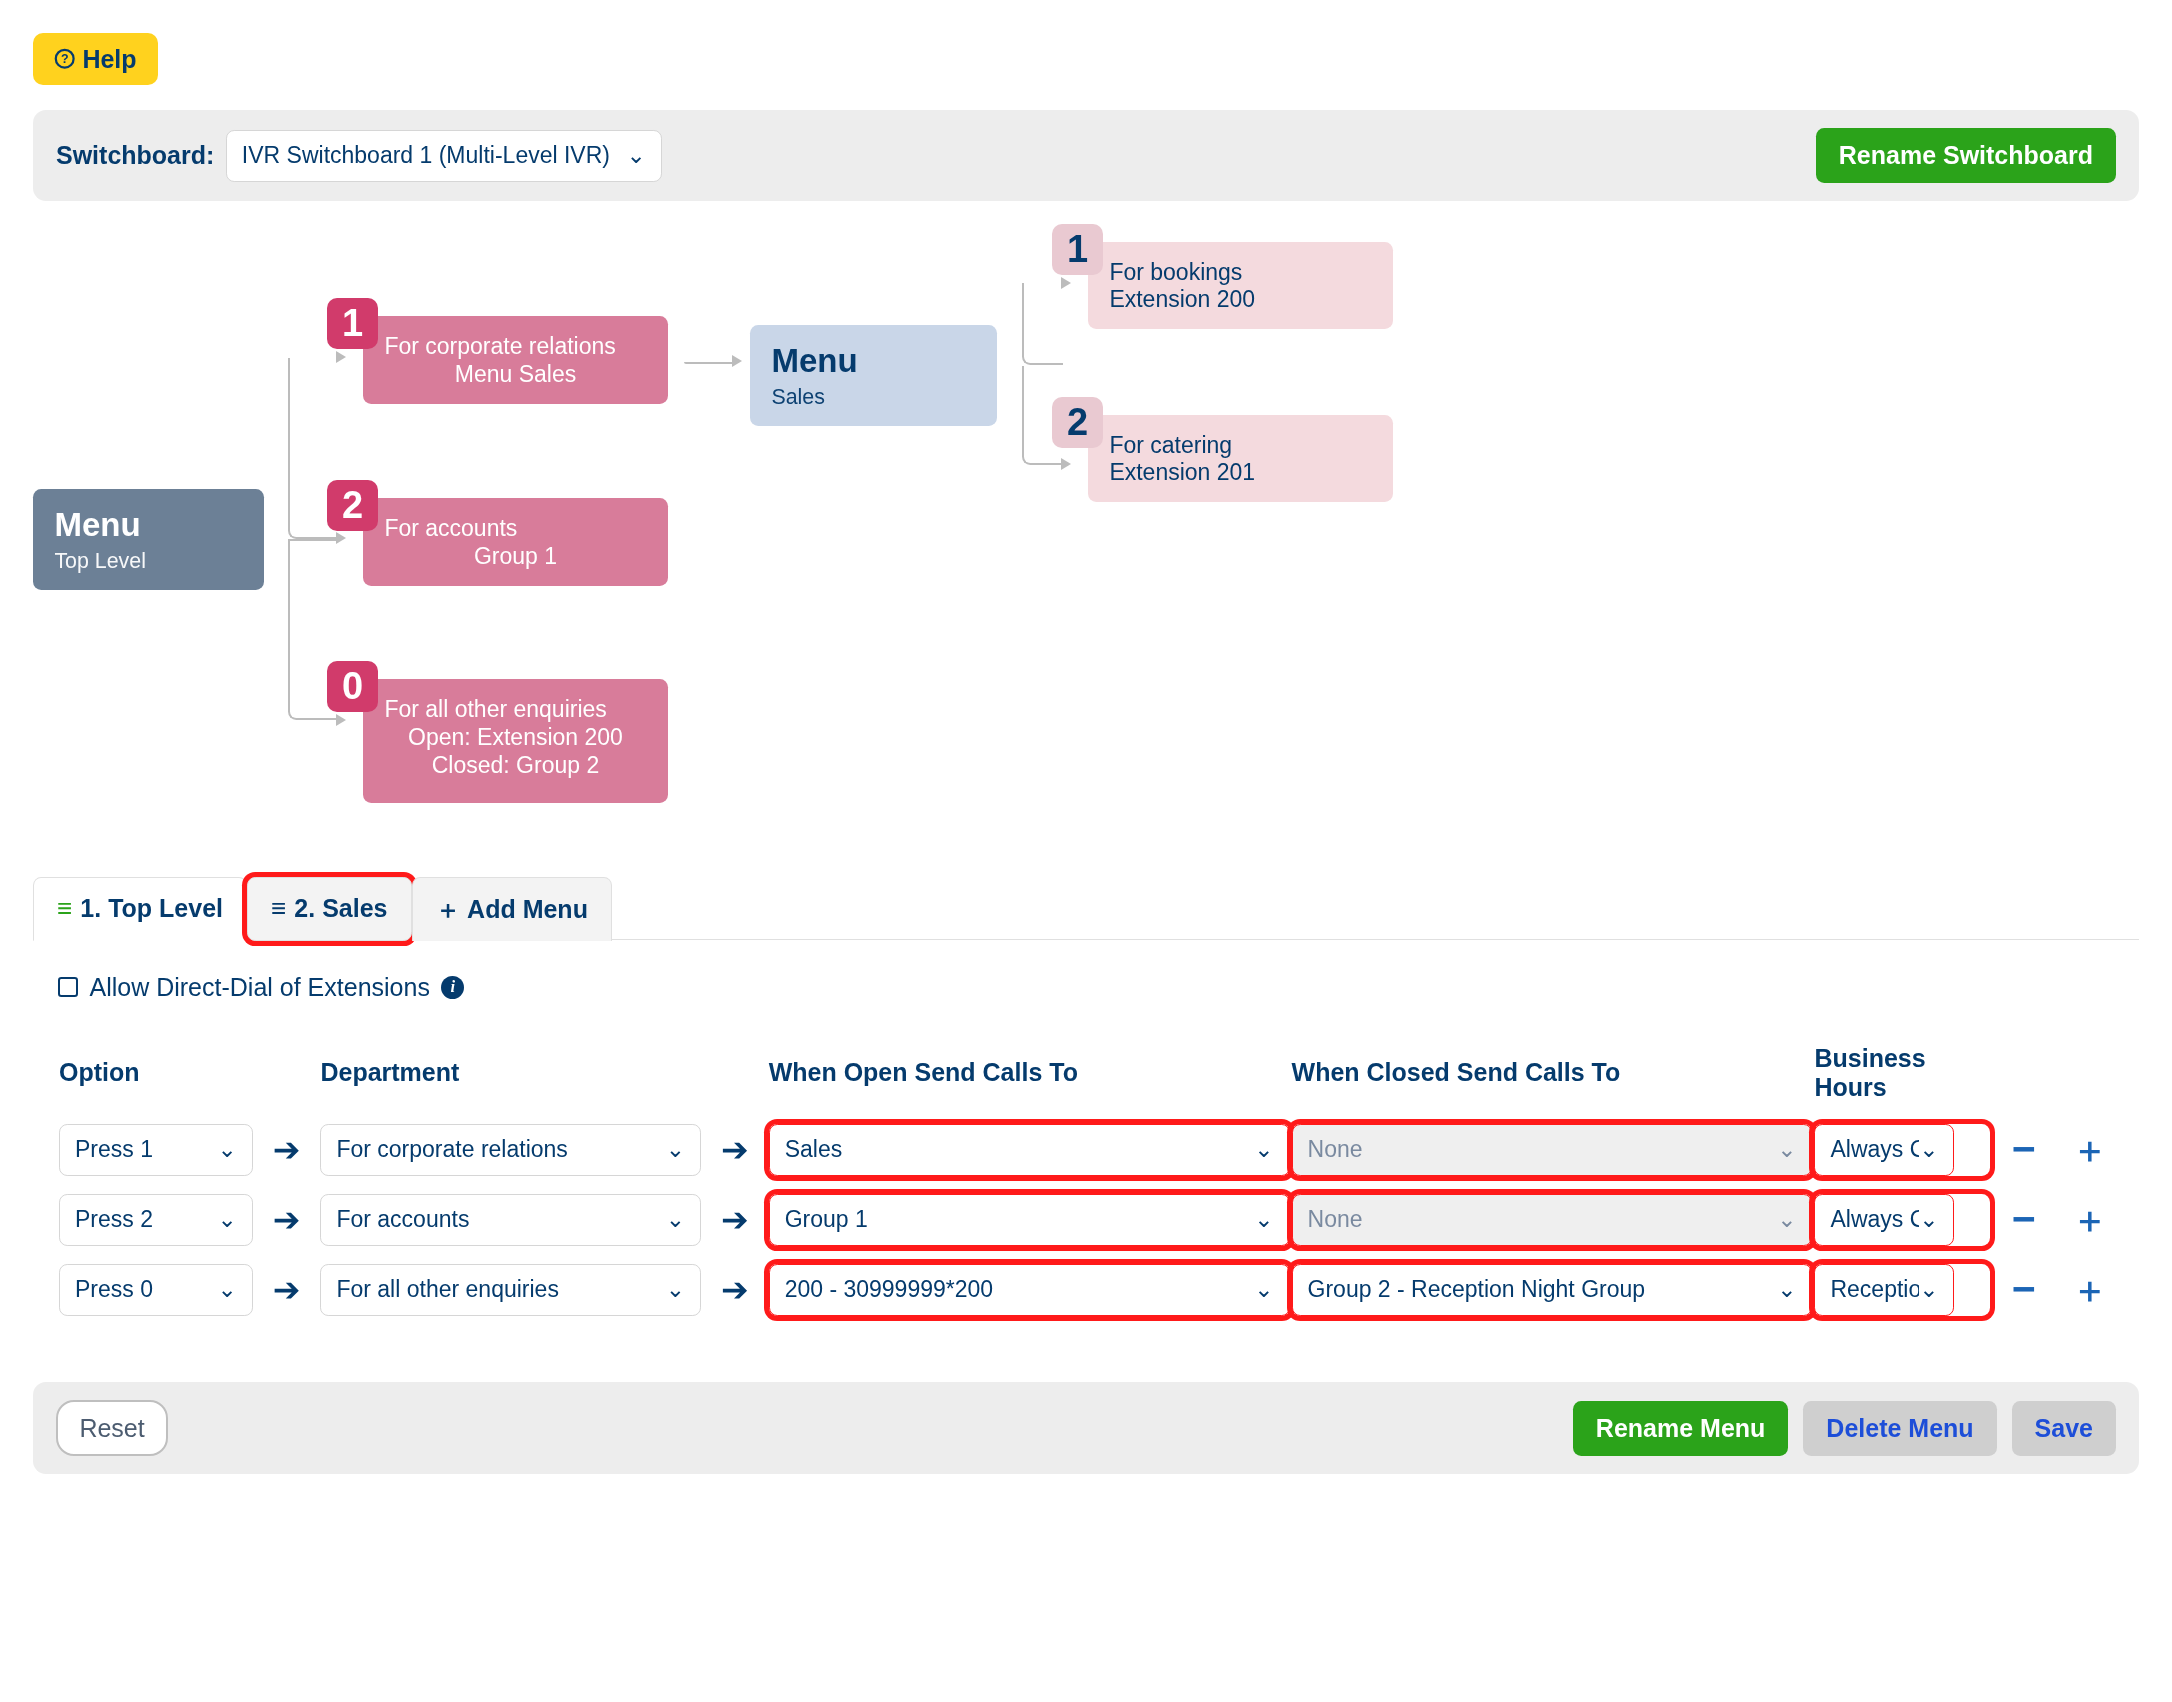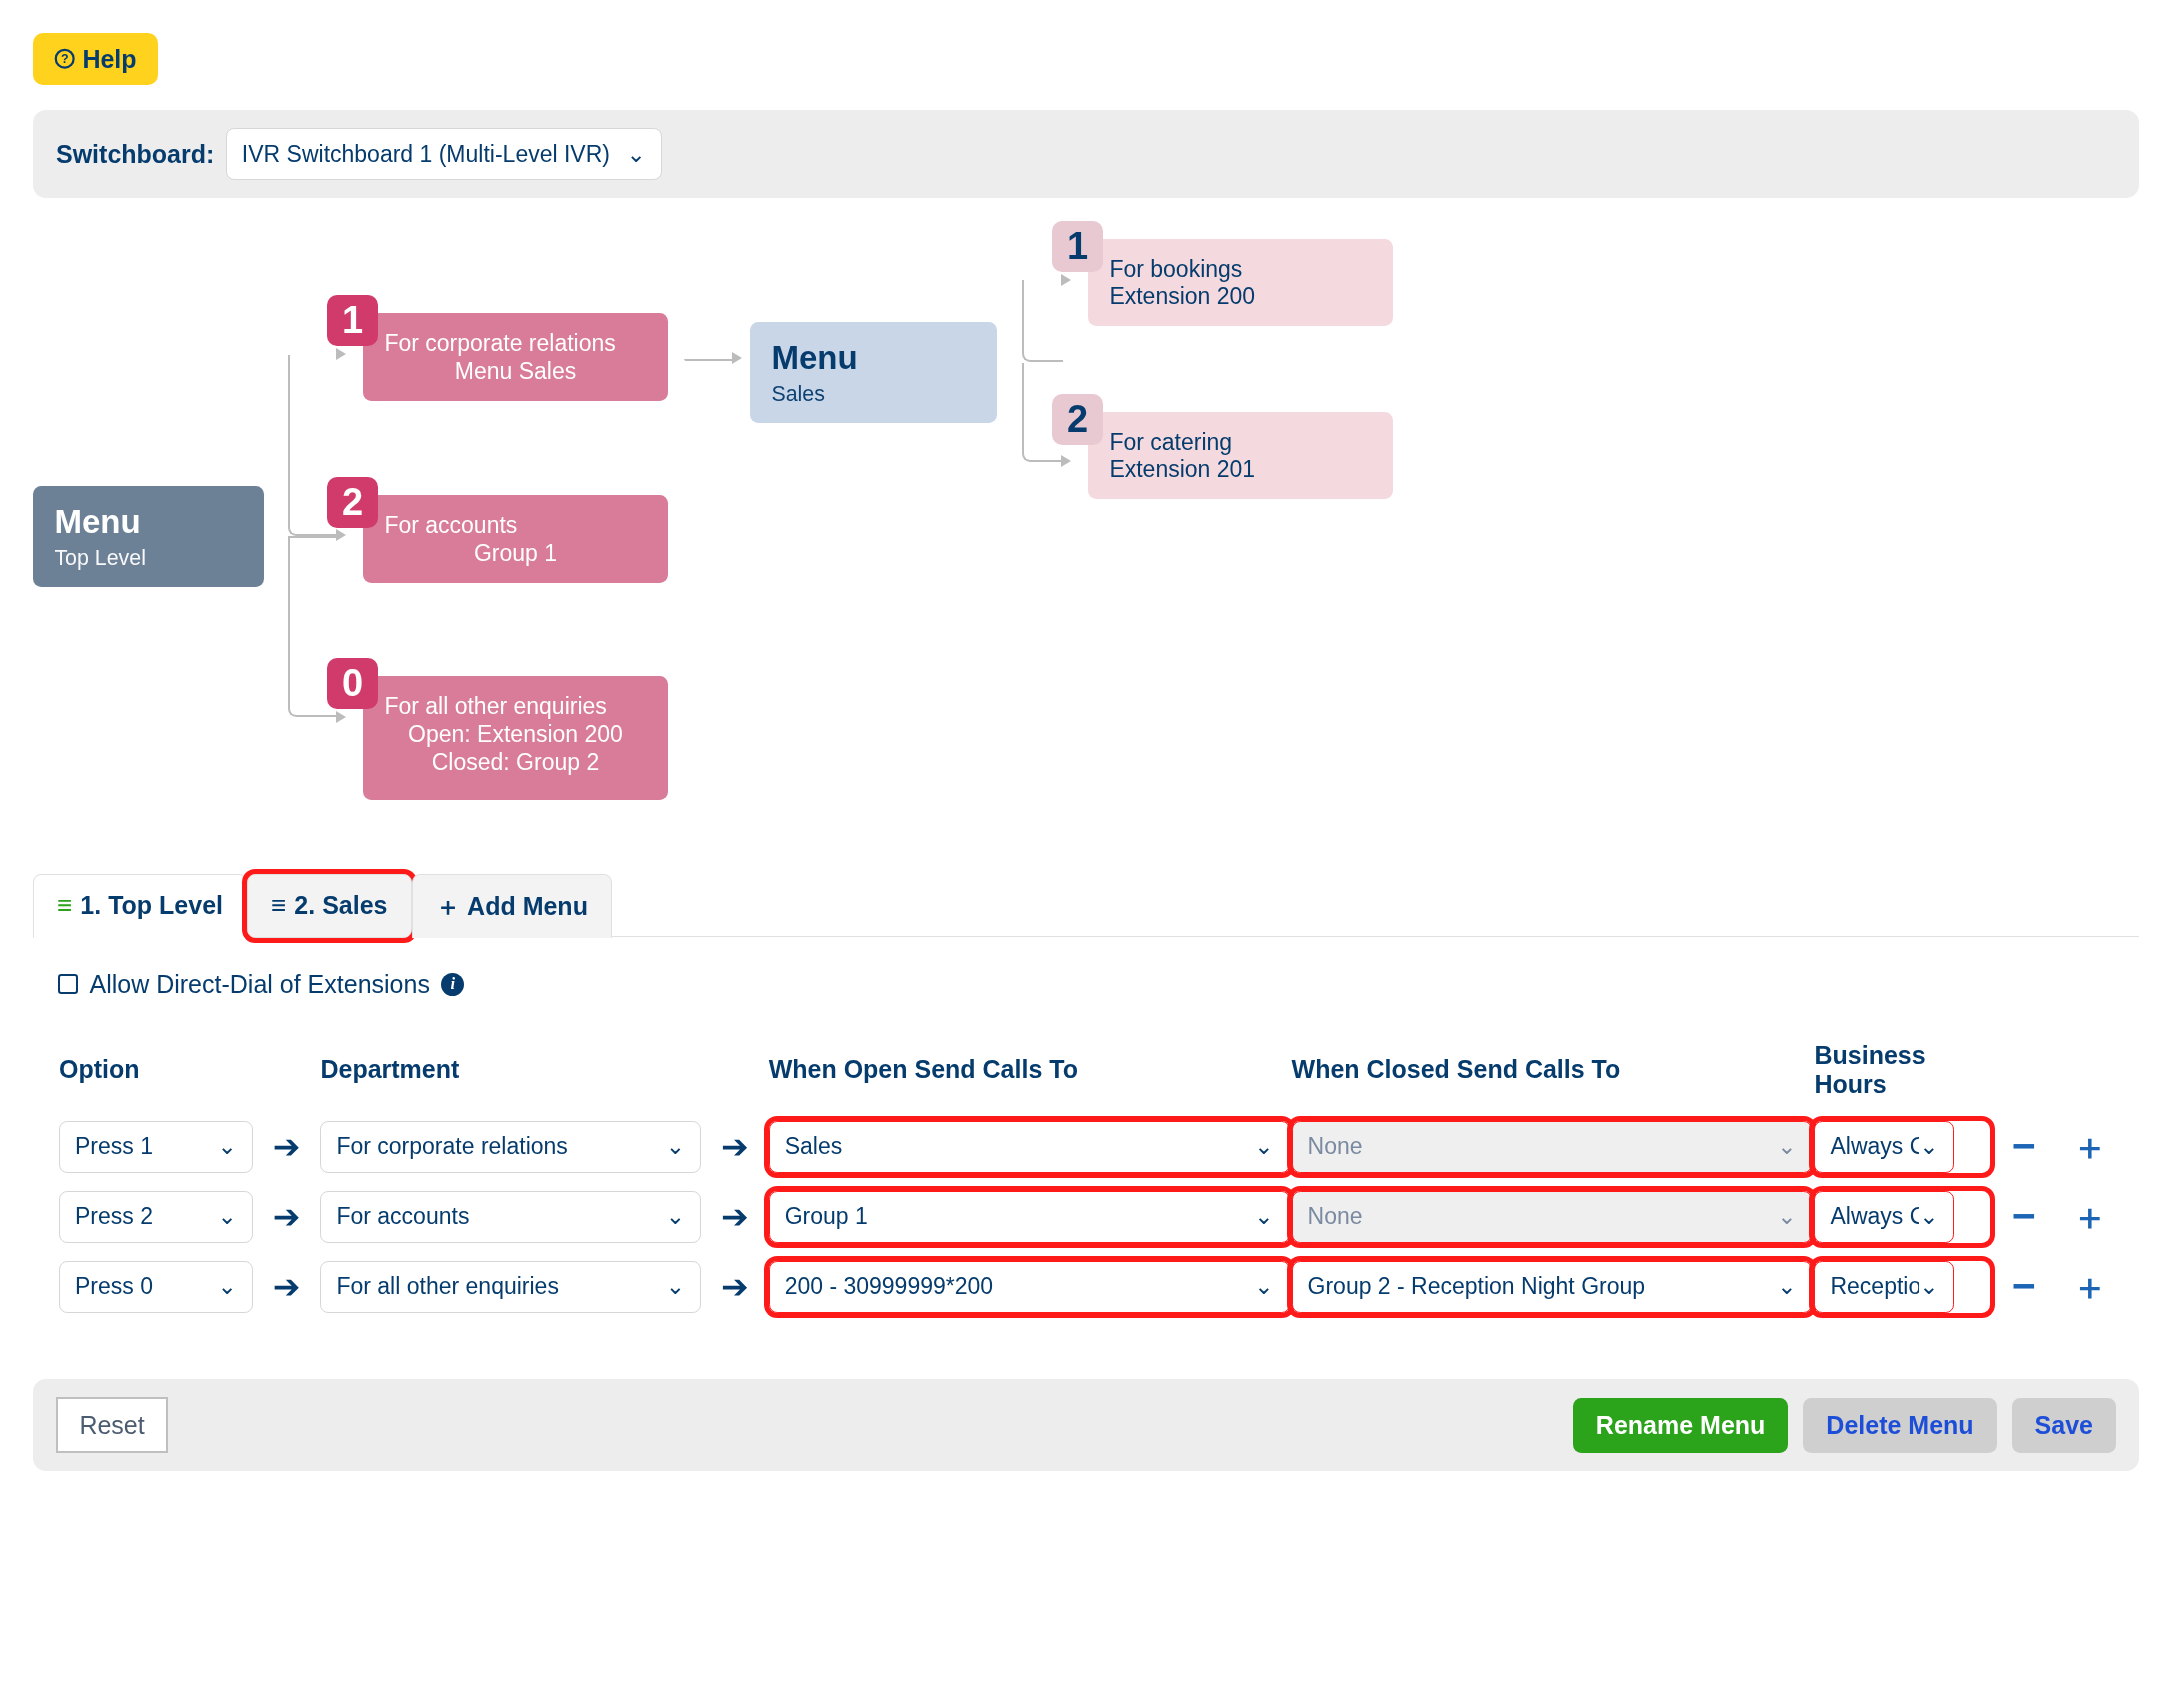--- a/index.html
+++ b/index.html
@@ -106,21 +106,21 @@
   .minus { color:#1c65b5; font-size:41px; font-weight:900; cursor:pointer; line-height:1; }
   .plus  { color:#1c65b5; font-size:36px; font-weight:900; cursor:pointer; line-height:1; }
   .hours-select { width:140px; overflow:hidden; white-space:nowrap; }
   .trunc { overflow:hidden; text-overflow:clip; white-space:nowrap; }
 
   
   .footer-bar {
     background: var(--grey-bg); border-radius: 13px; padding: 18px 23px;
     display:flex; align-items:center; margin-top:33px;
   }
-  .reset-btn { background:#fff; border:2.5px solid #bfbfbf; border-radius:0; padding:11.5px 21.4px; font-size:25px; color:#4c5c70; cursor:pointer; }
+  .reset-btn { background:#fff; border:2.5px solid #bfbfbf; border-radius:18px; padding:11.5px 21.4px; font-size:25px; color:#4c5c70; cursor:pointer; }
   .footer-right { margin-left:auto; display:flex; gap:15px; }
   .btn-green { background:var(--green); color:#fff; border:none; border-radius:8.2px; padding:13px 23px; font-size:25px; font-weight:700; cursor:pointer; }
   .btn-disabled { background:#cfcfcf; color:#1d4ed8; border:none; border-radius:8.2px; padding:13px 23px; font-size:25px; font-weight:700; cursor:default; }
 
   .info-icon { display:inline-flex; width:23px; height:23px; border-radius:50%; background:var(--navy); color:#fff; align-items:center; justify-content:center; font-size:16.5px; font-weight:900; font-style:italic; font-family:Georgia,serif; }
 </style>
 </head>
 <body>
 
 <div class="header-row">
@@ -132,20 +132,21 @@
     <span>Help</span>
   </button>
 </div>
 
 <div class="bar">
   <span class="bar-label">Switchboard:</span>
   <div class="select">
     <span>IVR Switchboard 1 (Multi-Level IVR)</span>
     <span class="chev">⌄</span>
   </div>
+  <button class="rename-btn">Rename Switchboard</button>
 </div>
 
 <div class="diagram">
 
   <div class="node menu-node" style="left:0px; top:255px;">
     <div class="menu-title">Menu</div>
     <div class="menu-sub">Top Level</div>
   </div>
 
   <div class="conn" style="left:255px; top:124px; width:49px; height:181px; border-top:none;"></div>

